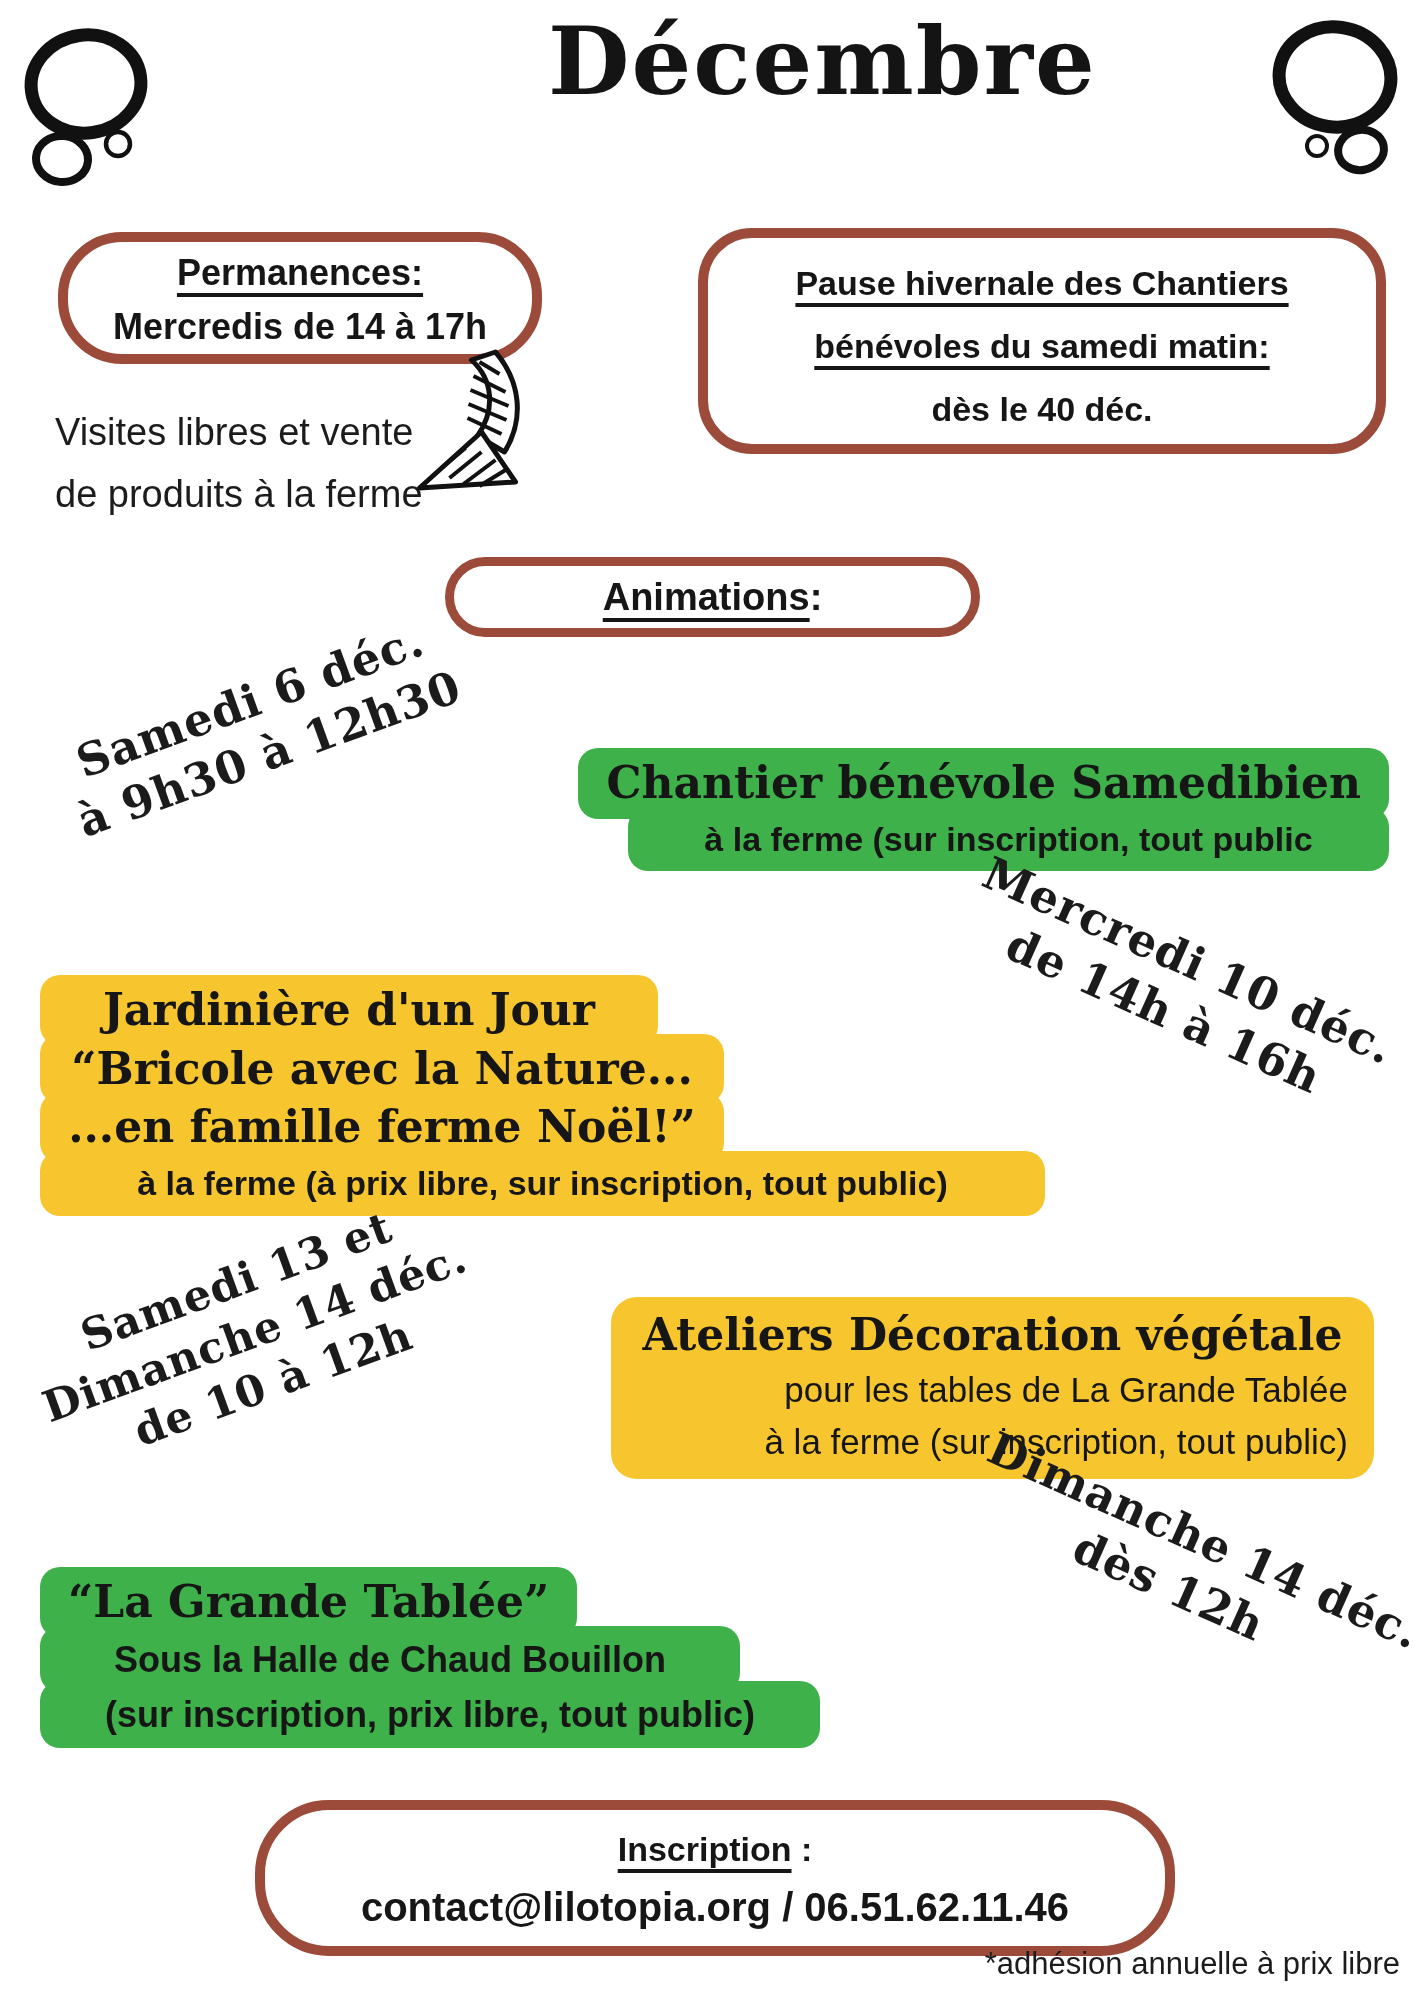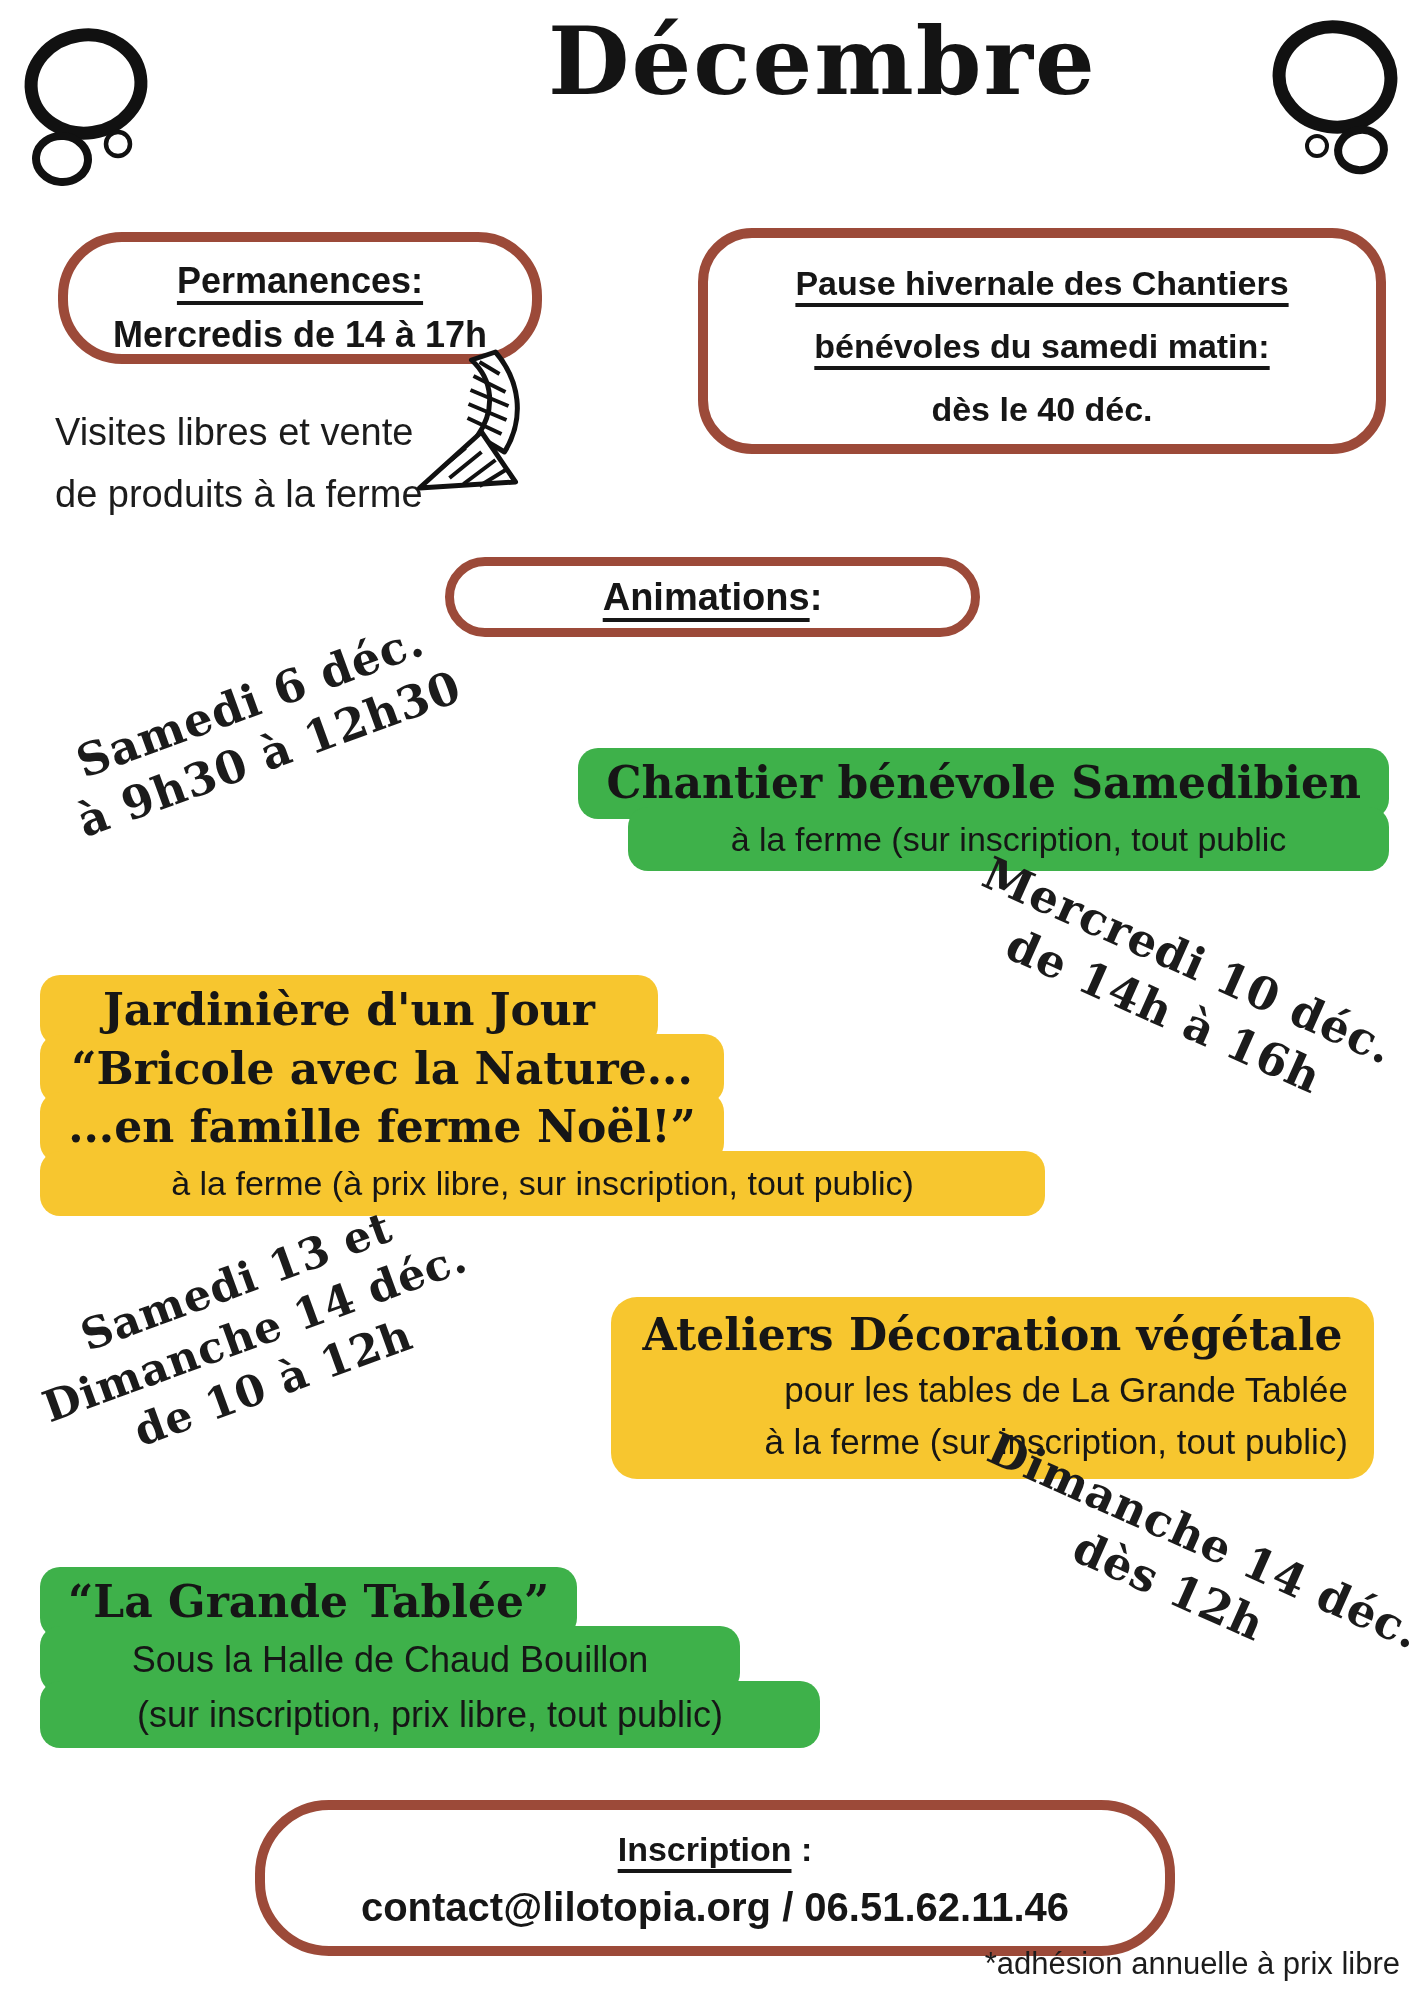--- a/index.html
+++ b/index.html
@@ -18,21 +18,21 @@
   .display{font-family:"DejaVu Serif","Liberation Serif",serif;font-weight:bold;color:#141414;}
   .page-title{
     position:absolute;left:548px;top:14px;font-size:94px;letter-spacing:2px;
     line-height:1;white-space:nowrap;
   }
   
   .obox{
     position:absolute;border:10px solid var(--brown);background:#fff;
     box-sizing:border-box;text-align:center;
   }
-  .b-permanences{left:58px;top:232px;width:484px;height:132px;border-radius:64px;padding-top:12px;}
+  .b-permanences{left:58px;top:232px;width:484px;height:132px;border-radius:64px;padding-top:4px;}
   .b-pause{left:698px;top:228px;width:688px;height:226px;border-radius:54px;padding-top:14px;}
   .b-animations{left:445px;top:557px;width:535px;height:80px;border-radius:44px;border-width:9px;
     display:flex;align-items:center;justify-content:center;}
   .b-inscription{left:255px;top:1800px;width:920px;height:156px;border-radius:74px;padding-top:14px;}
   .boxline{font-weight:bold;font-size:36px;line-height:1.5;white-space:nowrap;}
   .boxline.small{font-size:34px;line-height:1.85;}
   .u{text-decoration:underline;text-decoration-thickness:4px;text-underline-offset:8px;}
   
   .visites{
     position:absolute;left:55px;top:402px;font-size:38px;line-height:1.62;color:#1c1c1c;
@@ -51,21 +51,21 @@
   .n-samedi13{left:25px;top:1252px;width:460px;font-size:43px;transform:rotate(-20deg);}
   .n-dimanche{left:960px;top:1505px;width:440px;font-size:45px;transform:rotate(24deg);}
   
   .hl-stack{position:absolute;display:flex;flex-direction:column;}
   .hl{box-sizing:border-box;border-radius:20px;text-align:center;white-space:nowrap;}
   .hl+.hl{margin-top:-12px;}
   .hl.green{background:var(--green);}
   .hl.yellow{background:var(--yellow);}
   .hl.title{font-family:"DejaVu Serif","Liberation Serif",serif;font-weight:bold;font-size:44px;
     padding:10px 28px;line-height:1.15;}
-  .hl.detail{font-size:34px;padding:12px 44px;line-height:1.2;}
+  .hl.detail{font-size:34px;padding:12px 44px;line-height:1.2;font-weight:bold;}
   .s-chantier{top:748px;right:25px;align-items:flex-end;}
   .s-chantier .l1{min-width:791px;}
   .s-chantier .l2{min-width:761px;}
   .s-jardiniere{top:975px;left:40px;align-items:flex-start;}
   .s-jardiniere .l1{min-width:618px;}
   .s-jardiniere .l2,.s-jardiniere .l3{min-width:684px;}
   .s-jardiniere .l4{min-width:1005px;}
   .s-tablee{top:1567px;left:40px;align-items:flex-start;}
   .s-tablee .l1{min-width:480px;}
   .s-tablee .l2{min-width:700px;font-size:36px;}

